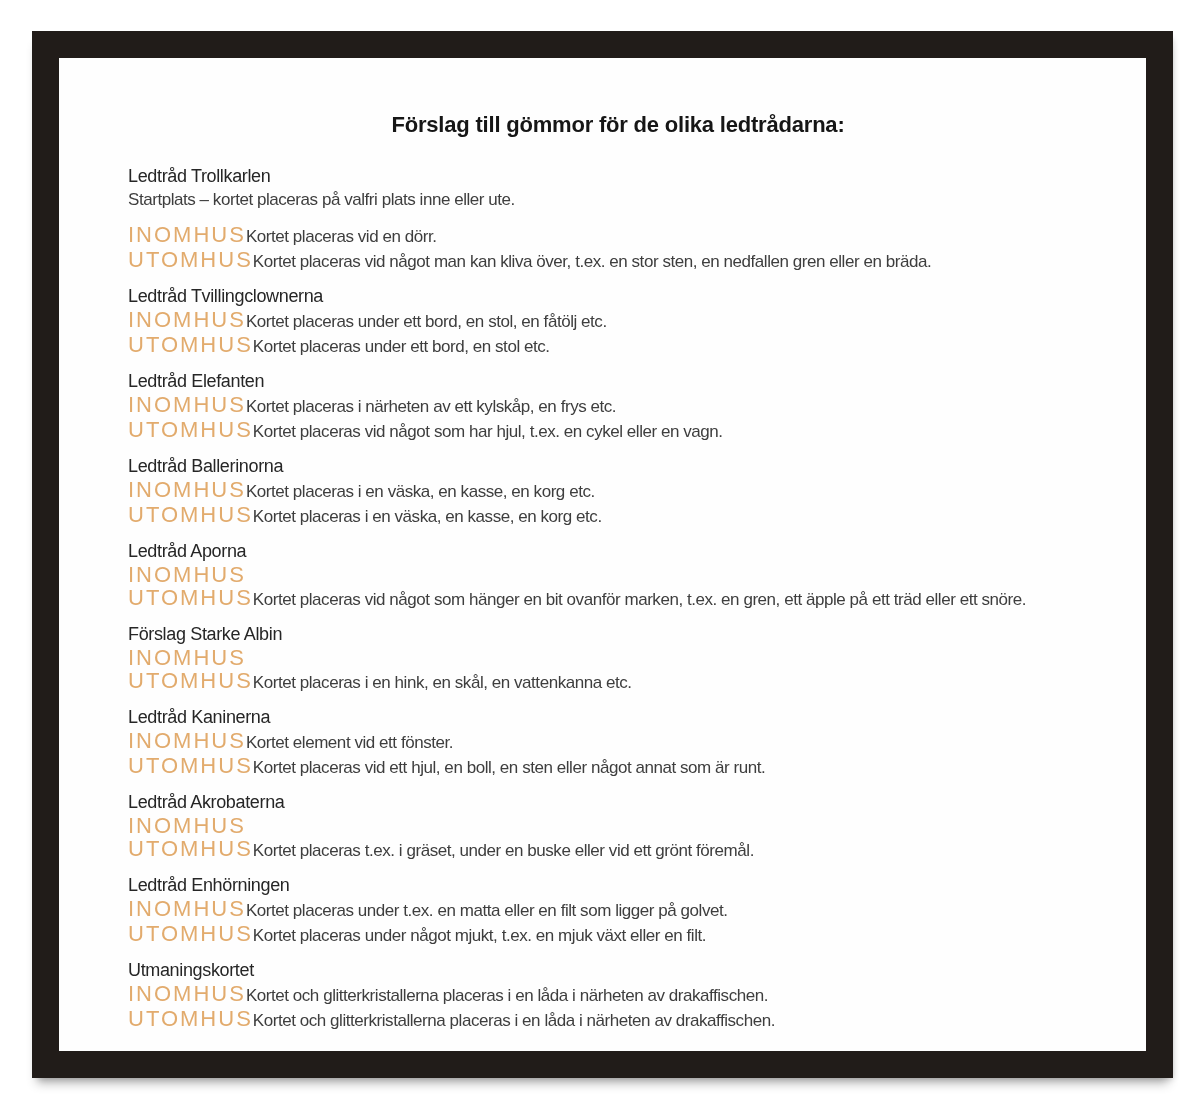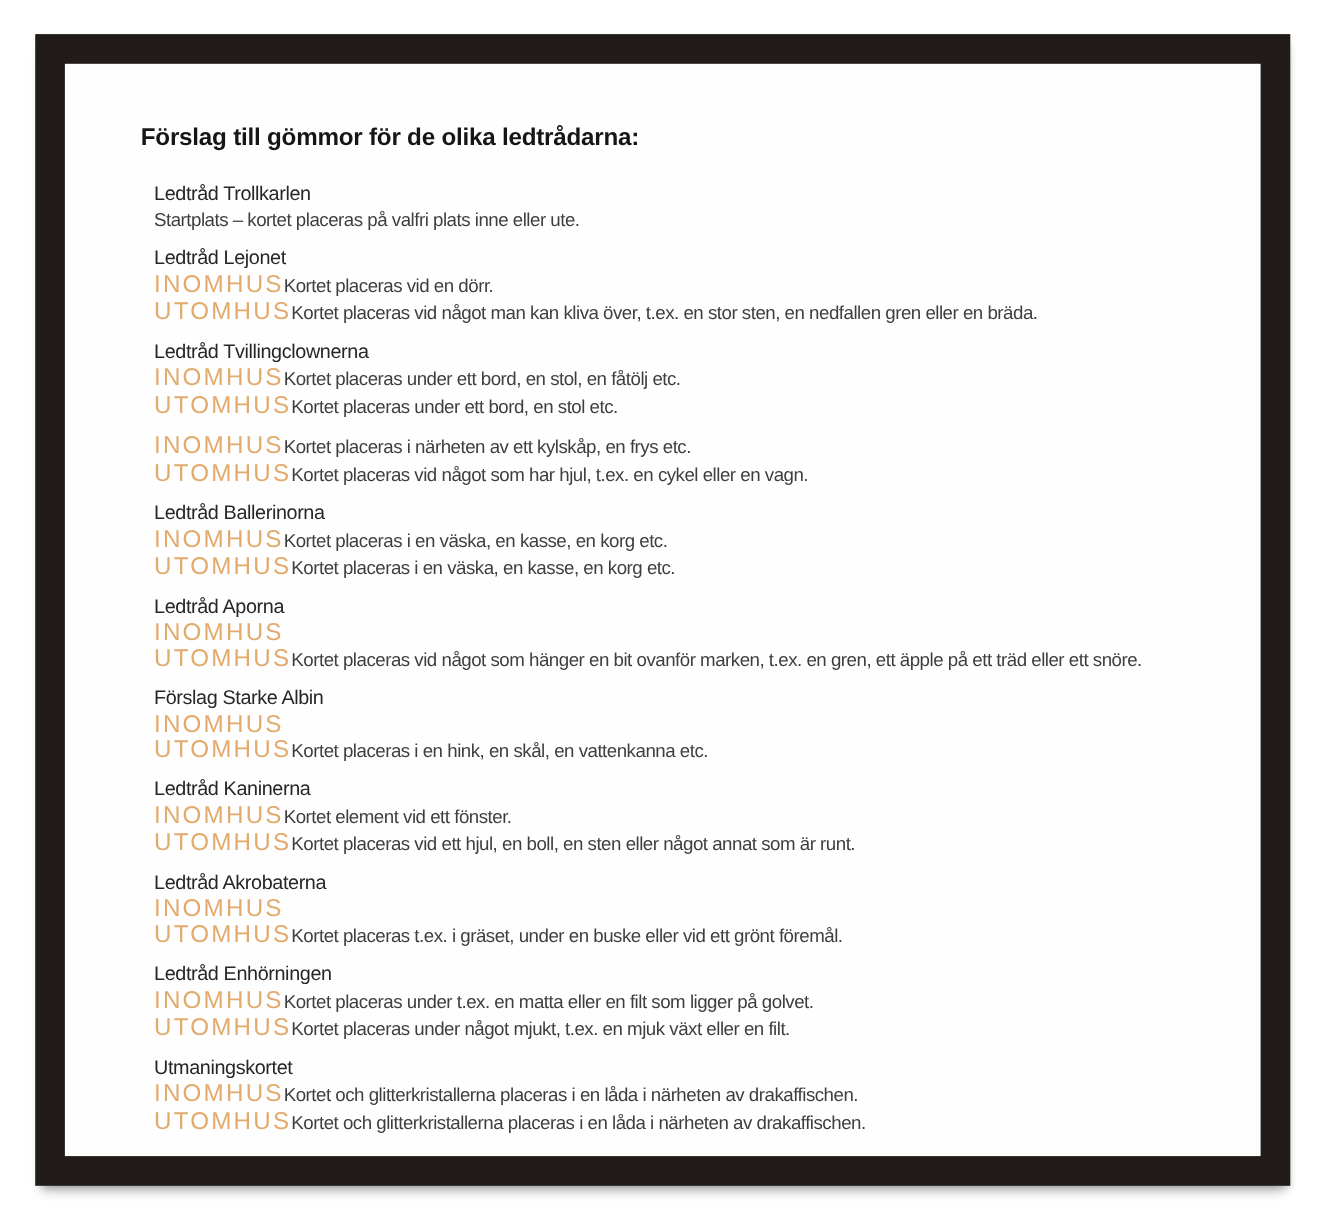--- a/index.html
+++ b/index.html
@@ -37,23 +37,24 @@
     box-sizing: border-box;
     overflow: hidden;
   }
   .title {
     margin: 0 0 27px 0;
     font-size: 22px;
     font-weight: 700;
     letter-spacing: -0.2px;
     color: #161616;
     line-height: 26px;
+    text-align: center;
   }
   .section {
-    margin: 0 0 12px 12px;
+    margin: 0 0 12px 0;
   }
   .section-heading {
     font-size: 18px;
     line-height: 23px;
     letter-spacing: -0.35px;
     color: #262626;
   }
   .row {
     display: flex;
     align-items: baseline;
@@ -85,21 +86,20 @@
     <div class="section-heading">Ledtråd Trollkarlen</div>
     <div>
   <div class="row">
 
     <span class="txt">Startplats – kortet placeras på valfri plats inne eller ute.</span>
   </div>
 </div>
   </div>
 
   <div class="section">
-    <div class="section-heading">Ledtråd Lejonet</div>
     <div>
   <div class="row">
     <span class="loc">INOMHUS</span>
     <span class="txt">Kortet placeras vid en dörr.</span>
   </div>
 
   <div class="row">
     <span class="loc">UTOMHUS</span>
     <span class="txt">Kortet placeras vid något man kan kliva över, t.ex. en stor sten, en nedfallen gren eller en bräda.</span>
   </div>
@@ -115,20 +115,21 @@
   </div>
 
   <div class="row">
     <span class="loc">UTOMHUS</span>
     <span class="txt">Kortet placeras under ett bord, en stol etc.</span>
   </div>
 </div>
   </div>
 
   <div class="section">
+    <div class="section-heading">Ledtråd Elefanten</div>
     <div>
   <div class="row">
     <span class="loc">INOMHUS</span>
     <span class="txt">Kortet placeras i närheten av ett kylskåp, en frys etc.</span>
   </div>
 
   <div class="row">
     <span class="loc">UTOMHUS</span>
     <span class="txt">Kortet placeras vid något som har hjul, t.ex. en cykel eller en vagn.</span>
   </div>

